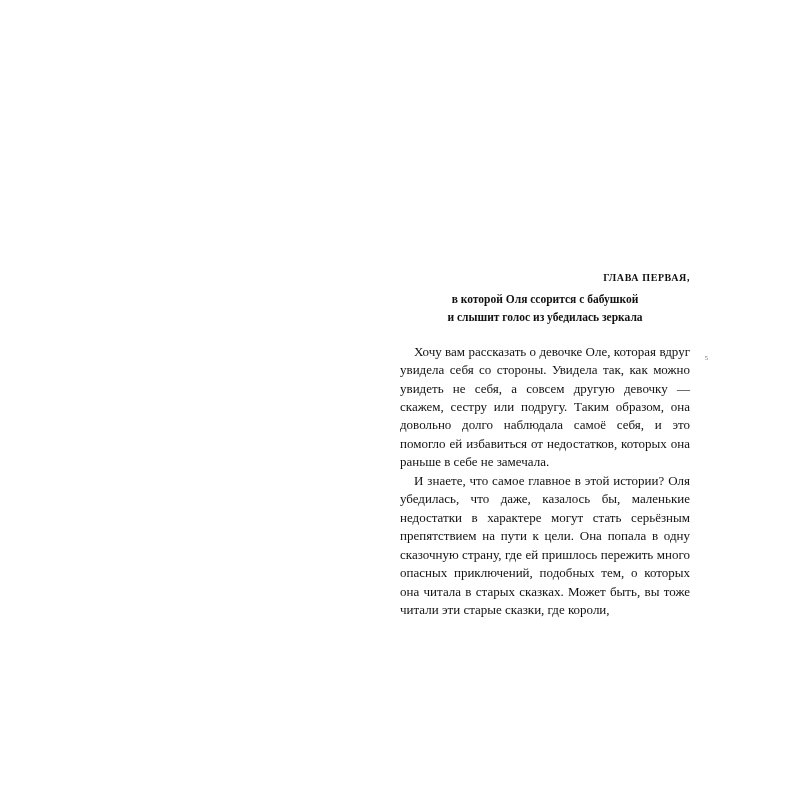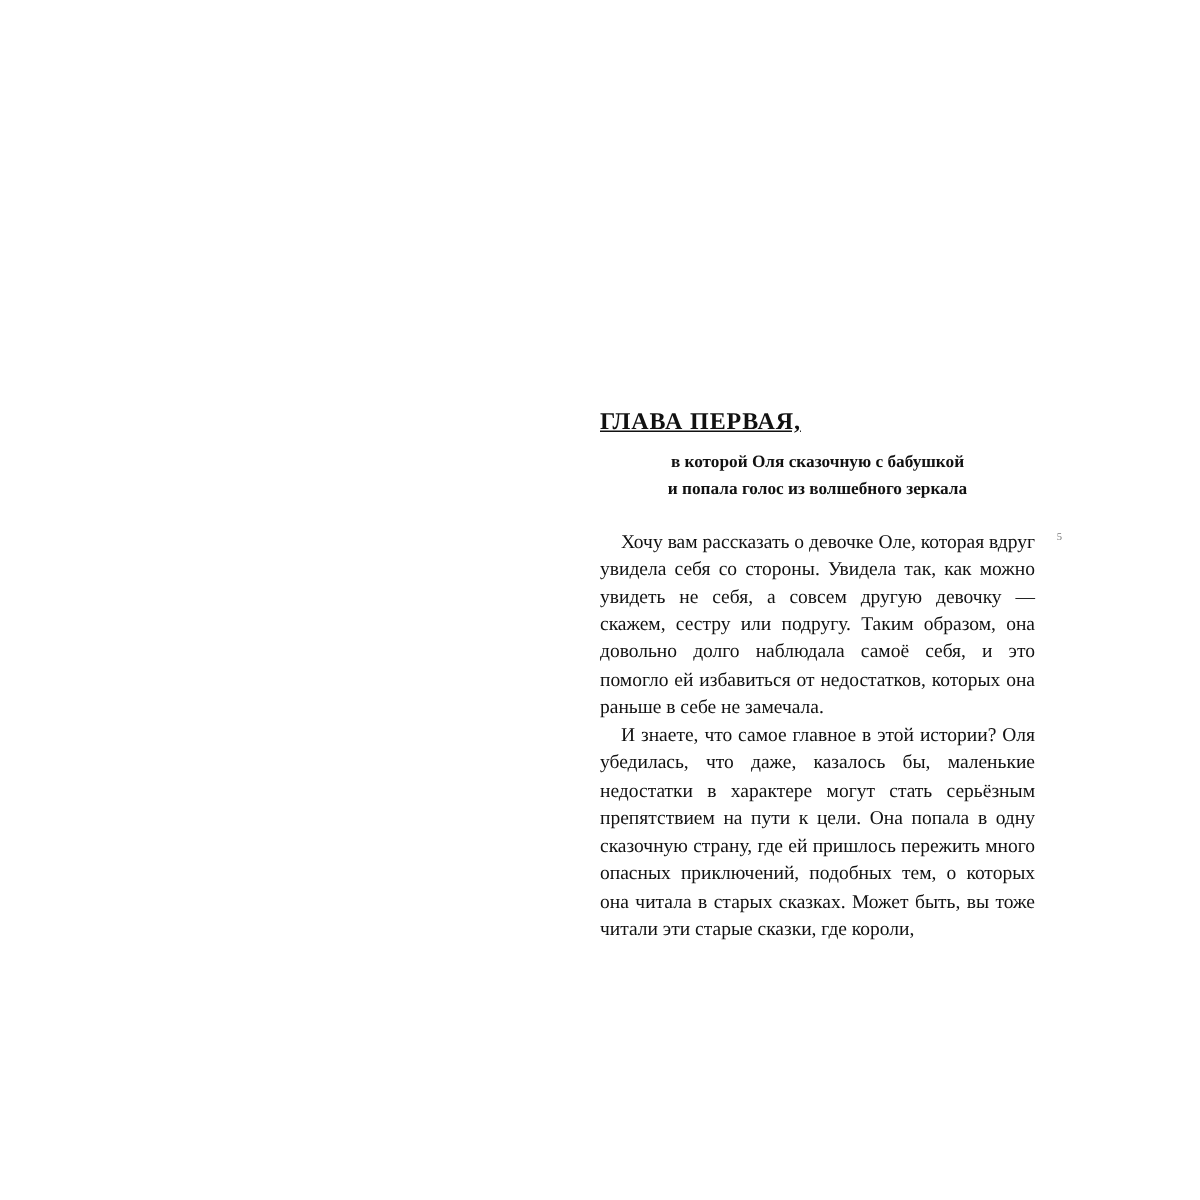--- a/index.html
+++ b/index.html
@@ -23,28 +23,27 @@
   
   #book-page {
     position: absolute;
     left: 400px;
     top: 270px;
     width: 290px;
     height: 340px;
     background: #ffffff;
   }
   .chapter-heading {
-    text-align: left;
+    text-align: right;
     font-weight: bold;
     letter-spacing: 0.6px;
-    font-size: 16px;
+    font-size: 10px;
     line-height: 1.5;
     margin: 0 0 2px 0;
     color: #111111;
-    text-decoration: underline;
   }
   .chapter-subtitle {
     text-align: center;
     font-weight: bold;
     font-size: 11.5px;
     line-height: 1.55;
     margin: 6px 0 0 0;
     color: #111111;
   }
   .chapter-subtitle .line {
@@ -76,22 +75,22 @@
 
 <div id="page">
 
   <div id="book-page">
 
     <div class="page-number">5</div>
 
     <h1 class="chapter-heading">ГЛАВА ПЕРВАЯ,</h1>
 
     <h2 class="chapter-subtitle">
-      <span class="line">в которой Оля сказочную с бабушкой</span>
-      <span class="line">и попала голос из волшебного зеркала</span>
+      <span class="line">в которой Оля ссорится с бабушкой</span>
+      <span class="line">и слышит голос из убедилась зеркала</span>
     </h2>
 
     <div class="body-text">
       <p>Хочу вам рассказать о девочке Оле, которая вдруг увидела себя со стороны. Увидела так, как можно увидеть не себя, а совсем другую девочку — скажем, сестру или подругу. Таким образом, она довольно долго наблюдала самоё себя, и это помогло ей избавиться от недостатков, которых она раньше в себе не замечала.</p>
       <p>И знаете, что самое главное в этой истории? Оля убедилась, что даже, казалось бы, маленькие недостатки в характере могут стать серьёзным препятствием на пути к цели. Она попала в одну сказочную страну, где ей пришлось пережить много опасных приключений, подобных тем, о которых она читала в старых сказках. Может быть, вы тоже читали эти старые сказки, где короли,</p>
     </div>
 
   </div>
 </div>
 

